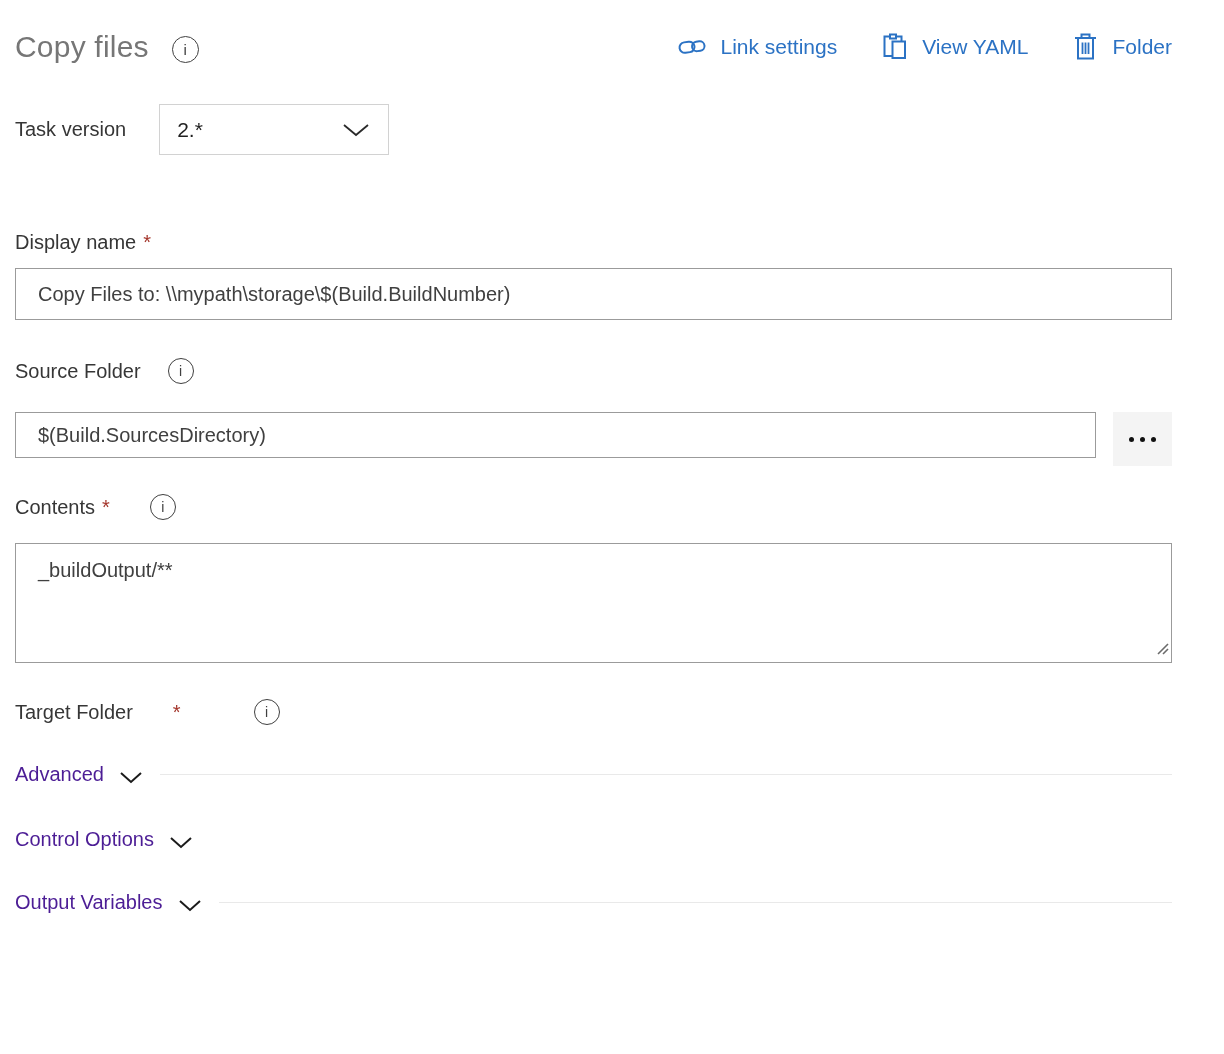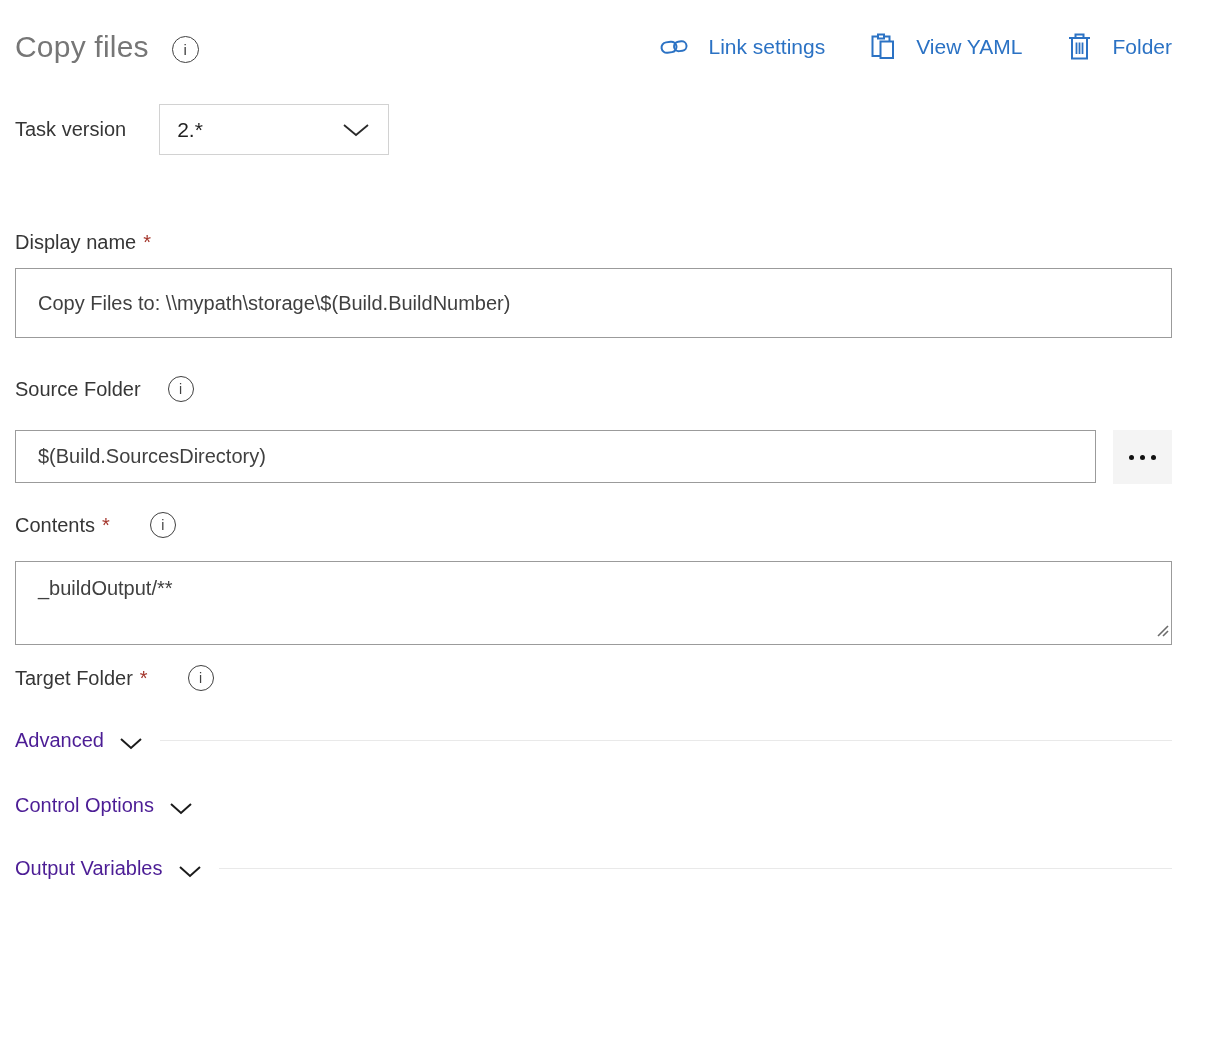--- a/index.html
+++ b/index.html
@@ -17,69 +17,69 @@
   .title-group { display: flex; align-items: center; }
   .page-title { font-size: 30px; font-weight: 400; color: #767676; letter-spacing: .2px; }
   .info-icon {
     display: inline-flex; align-items: center; justify-content: center;
     width: 27px; height: 27px; border: 1.6px solid #404040; border-radius: 50%;
     color: #404040; font-size: 15px; font-weight: 400; flex: none;
   }
   .title-group .info-icon { margin-left: 23px; margin-top: 4px; }
   .header-actions { display: flex; align-items: center; gap: 44px; }
   .action-link {
-    display: flex; align-items: center; gap: 19px;
+    display: flex; align-items: center; gap: 13px;
     color: #2b72c4; font-size: 21px; cursor: pointer; white-space: nowrap;
   }
   .action-link svg { display: block; }
 
   
   .task-version-row { display: flex; align-items: center; margin-top: 40px; gap: 16px; }
   .field-label-text { font-size: 20px; color: #363636; }
   .dropdown {
     margin-left: 17px; width: 230px; height: 51px;
     border: 1px solid #d2d2d2;
     display: flex; align-items: center; justify-content: space-between;
     padding: 0 18px 0 17px; font-size: 21px; color: #1f1f1f; cursor: pointer;
     background: #fff;
   }
 
   
   .field-label { display: flex; align-items: center; font-size: 20px; color: #363636; }
   .req { color: #a4362c; margin-left: 7px; font-size: 20px; }
   .field-label .info-icon { width: 26px; height: 26px; border-width: 1.5px; font-size: 14px; margin-left: 27px; }
   .text-input {
-    display: block; width: 100%; height: 70px;
+    display: block; width: 100%; height: 52px;
     border: 1px solid #9b9b9b; background: #fff;
     font-family: "Liberation Sans", sans-serif;
     font-size: 20px; color: #404040; padding: 0 12px 0 22px;
     outline: none;
   }
   .lbl-display-name { margin-top: 76px; }
   .input-display-name { margin-top: 14px; }
   .lbl-source-folder { margin-top: 38px; text-align: right; }
   .source-row { display: flex; align-items: stretch; margin-top: 28px; }
-  .source-row .text-input { flex: 1; height: 53px; }
+  .source-row .text-input { flex: 1; height: 46px; }
   .ellipsis-button {
     width: 59px; height: 54px; margin-left: 17px; flex: none;
     background: #f4f4f4; border: none; cursor: pointer;
     display: flex; align-items: center; justify-content: center; gap: 6px;
   }
   .ellipsis-button i { width: 5px; height: 5px; background: #111; border-radius: 50%; }
   .lbl-contents { margin-top: 28px; }
   .textarea-wrap { position: relative; margin-top: 23px; }
   .textarea {
-    display: block; width: 100%; height: 84px; resize: none;
+    display: block; width: 100%; height: 120px; resize: none;
     border: 1px solid #9b9b9b; background: #fff;
     font-family: "Liberation Sans", sans-serif;
     font-size: 20px; color: #404040; padding: 15px 12px 0 22px;
     outline: none;
   }
   .resize-grip { position: absolute; right: 3px; bottom: 4px; cursor: nwse-resize; }
-  .lbl-target-folder { margin-top: 20px; }
+  .lbl-target-folder { margin-top: 36px; gap: 33px; }
   .input-target-folder { margin-top: 29px; }
 
   
   .section-row { display: flex; align-items: center; margin-top: 40px; }
   .section-title { font-size: 20px; color: #4c1d95; cursor: pointer; display: flex; align-items: center; }
   .section-title svg { margin-left: 15px; margin-top: 5px; }
   .rule { flex: 1; height: 1px; background: #e9e9e9; margin-left: 17px; }
   .section-advanced { margin-top: 38px; }
   .section-control { margin-top: 42px; }
   .section-output { margin-top: 40px; }

